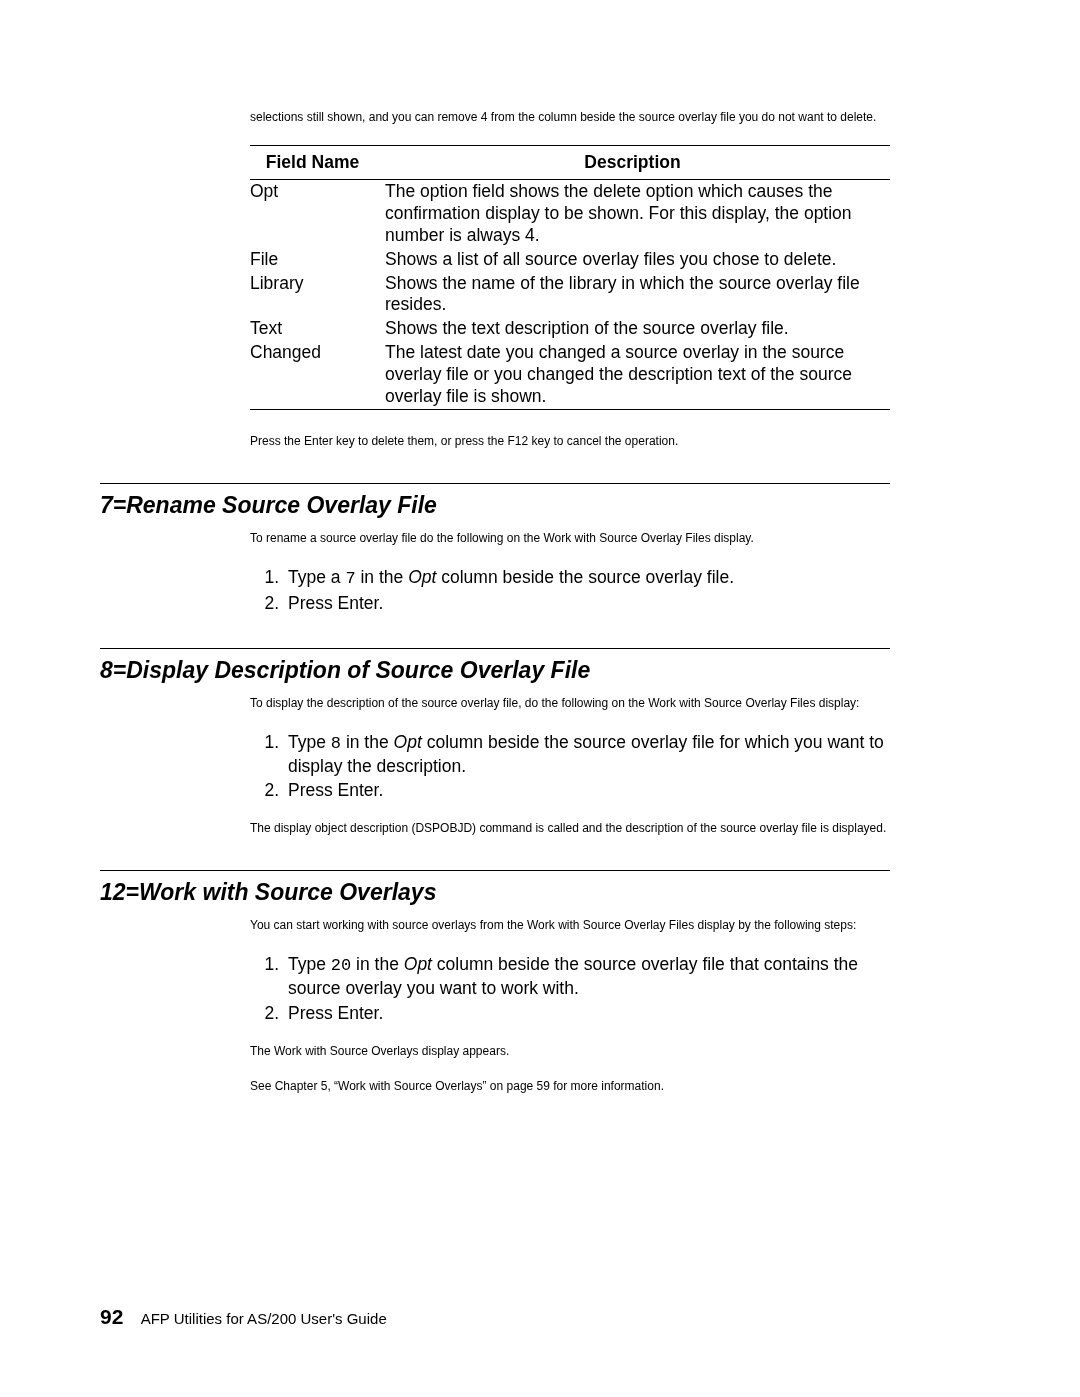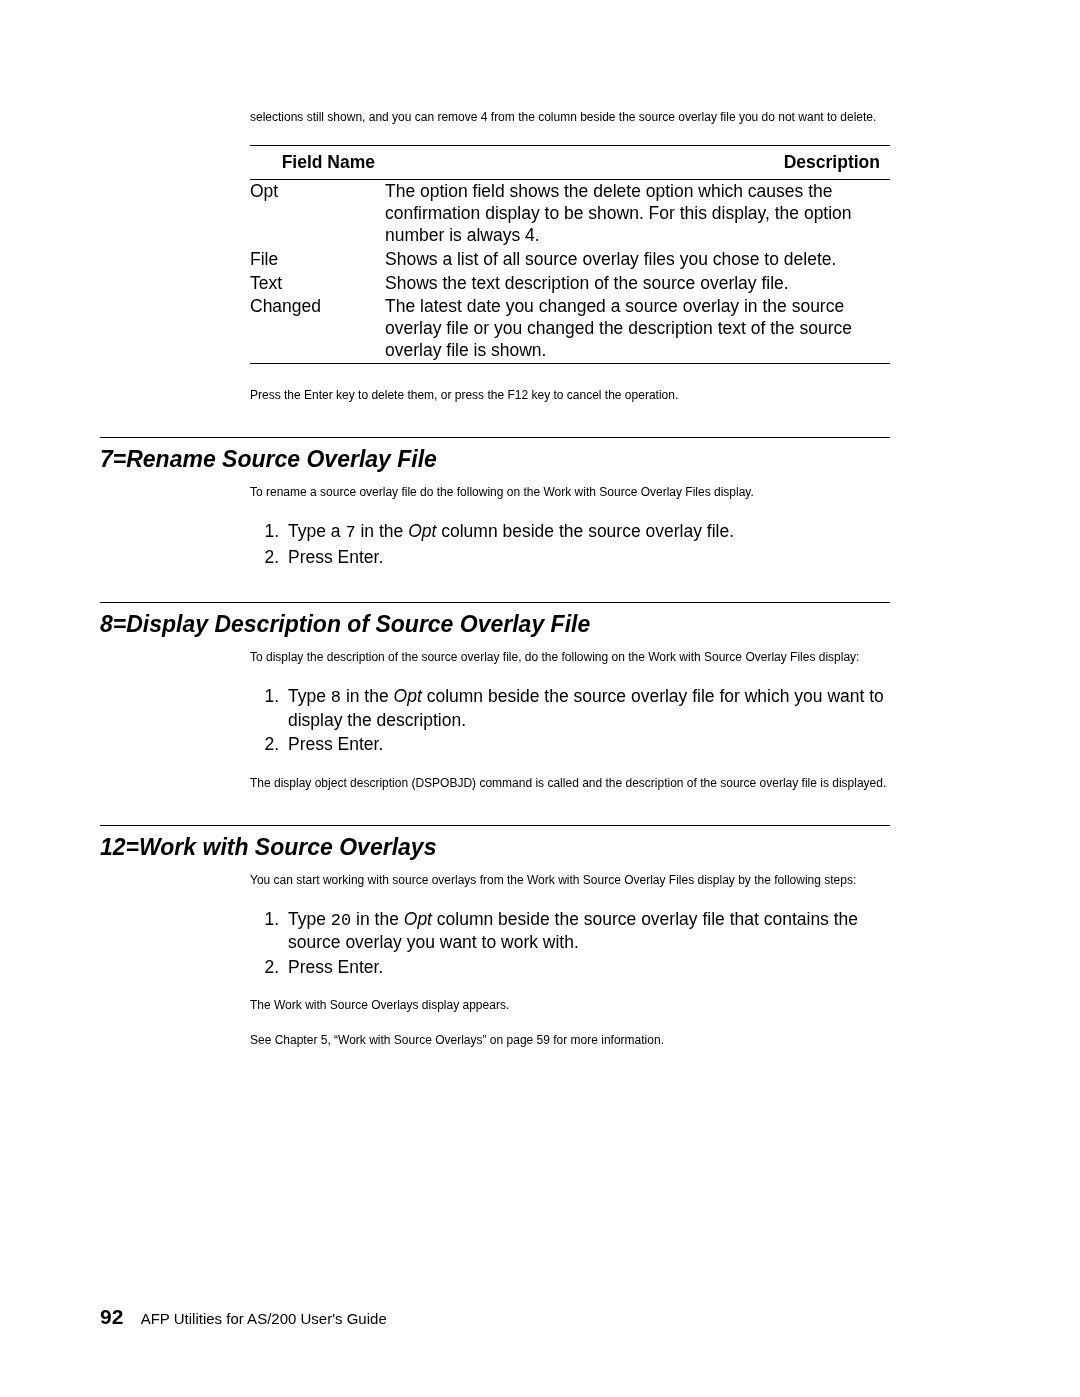--- a/index.html
+++ b/index.html
@@ -27,21 +27,21 @@
     font-size: 17.5px;
   }
   .field-table thead tr {
     border-top: 1px solid #000;
     border-bottom: 1px solid #000;
   }
   .field-table tbody tr.last {
     border-bottom: 1px solid #000;
   }
   .field-table th {
-    text-align: right;
+    text-align: center;
     font-weight: bold;
     padding: 6px 10px 6px 0;
     vertical-align: top;
   }
   .field-table td {
     text-align: left;
     padding: 1px 10px 1px 0;
     vertical-align: top;
     line-height: 1.25;
   }
@@ -93,20 +93,24 @@
     <tbody>
       <tr>
         <td>Opt</td>
         <td>The option field shows the delete option which causes the confirmation display to be shown.  For this display, the option number is always 4.</td>
       </tr>
       <tr>
         <td>File</td>
         <td>Shows a list of all source overlay files you chose to delete.</td>
       </tr>
       <tr>
+        <td>Library</td>
+        <td>Shows the name of the library in which the source overlay file resides.</td>
+      </tr>
+      <tr>
         <td>Text</td>
         <td>Shows the text description of the source overlay file.</td>
       </tr>
       <tr class="last">
         <td>Changed</td>
         <td>The latest date you changed a source overlay in the source overlay file or you changed the description text of the source overlay file is shown.</td>
       </tr>
     </tbody>
   </table>
 

